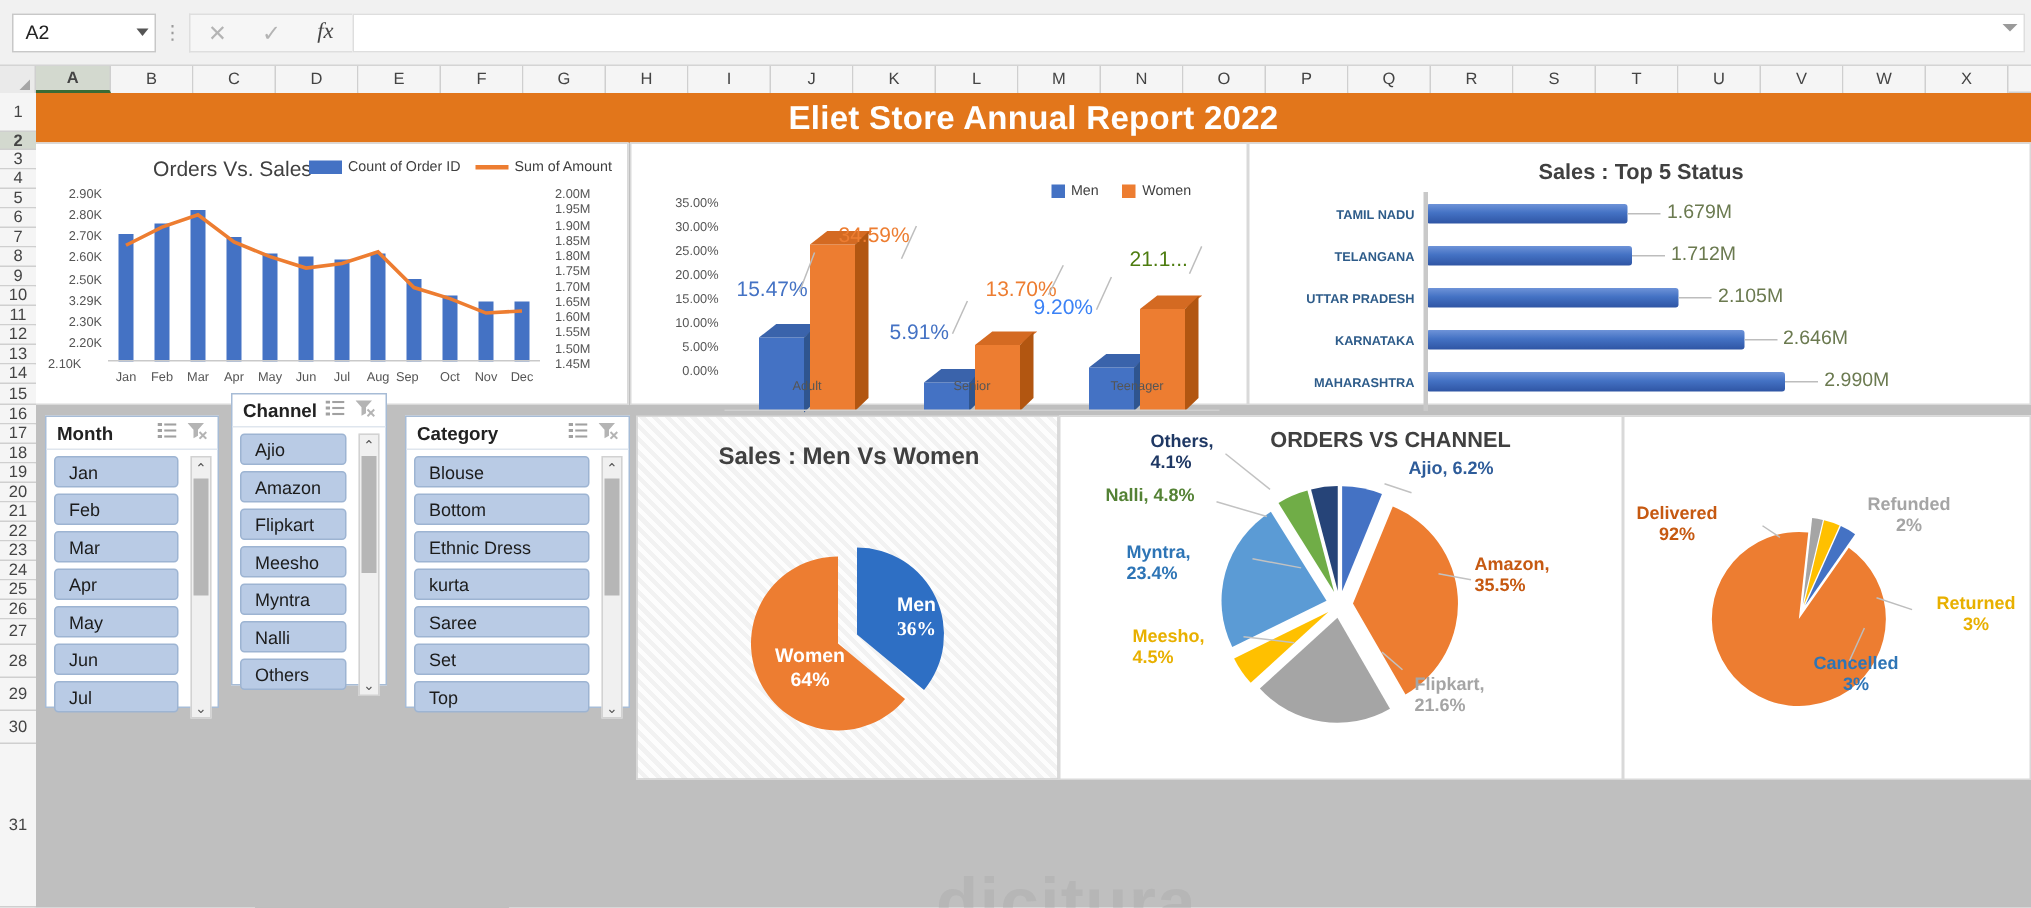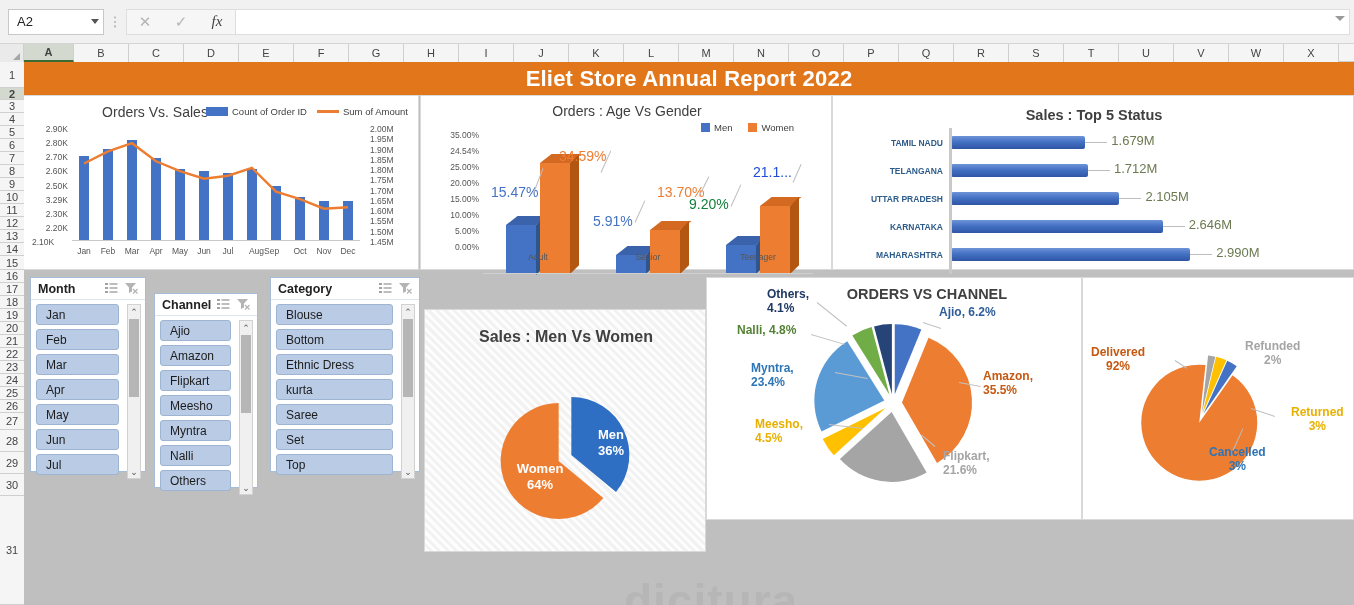--- a/index.html
+++ b/index.html
@@ -56,21 +56,21 @@
 
   
   #title-banner { position:absolute; left:0px; top:0px; width:1330px; height:33px;
                   background:#E2761B; color:#fff; display:flex; align-items:center;
                   justify-content:center; font-size:22px; font-weight:bold;
                   letter-spacing:0.2px; }
 
   
   .panel { position:absolute; background:#fff; border:1px solid #d9d9d9; }
   .panel-hatch { background:
-       repeating-linear-gradient(45deg,#fdfdfd 0 3px,#f2f2f2 3px 6px); margin-top: 32px; }
+       repeating-linear-gradient(45deg,#fdfdfd 0 3px,#f2f2f2 3px 6px); }
 
   .ch-title { text-align:center; color:#404040; font-weight:bold; }
 
   
   .slicer { position:absolute; background:#fff; border:1px solid #a7bcd6; }
   .slicer-head { height:22px; display:flex; align-items:center; padding:0 4px 0 7px;
                  border-bottom:1px solid #dfe6ee; }
   .slicer-head .s-title { flex:1; font-size:12.5px; font-weight:bold; color:#222; }
   .slicer-head .s-icon { width:20px; text-align:center; opacity:.55; }
   .slicer-body { position:relative; padding:4px 4px 4px 5px; }
@@ -260,30 +260,29 @@
         <div class="axis-lbl" style="left: 346px; top: 141px; width: 40px;">1.45M</div>
       </div>
     <div id="c1-xaxis">
         <div class="axis-lbl" style="left: 48px; top: 150px; width: 24px; text-align: center;">Jan</div>
         <div class="axis-lbl" style="left: 72px; top: 150px; width: 24px; text-align: center;">Feb</div>
         <div class="axis-lbl" style="left: 96px; top: 150px; width: 24px; text-align: center;">Mar</div>
         <div class="axis-lbl" style="left: 120px; top: 150px; width: 24px; text-align: center;">Apr</div>
         <div class="axis-lbl" style="left: 144px; top: 150px; width: 24px; text-align: center;">May</div>
         <div class="axis-lbl" style="left: 168px; top: 150px; width: 24px; text-align: center;">Jun</div>
         <div class="axis-lbl" style="left: 192px; top: 150px; width: 24px; text-align: center;">Jul</div>
-        <div class="axis-lbl" style="left: 216px; top: 150px; width: 24px; text-align: right;">Aug</div>
+        <div class="axis-lbl" style="left: 216px; top: 150px; width: 24px; text-align: center;">Aug</div>
         <div class="axis-lbl" style="left: 240px; top: 150px; width: 24px; ">Sep</div>
         <div class="axis-lbl" style="left: 264px; top: 150px; width: 24px; text-align: center;">Oct</div>
         <div class="axis-lbl" style="left: 288px; top: 150px; width: 24px; text-align: center;">Nov</div>
         <div class="axis-lbl" style="left: 312px; top: 150px; width: 24px; text-align: center;">Dec</div>
       </div>
   </div>
 
   <div class="panel" style="left:396px; top:33px; width:412px; height:175px;">
-    <div class="ch-title" style="position:absolute;left:0;top:7px;width:412px;font-size:14px;font-weight:normal;">Orders : Age Vs Gender</div>
 
     <div style="position:absolute;left:280px;top:26px;display:flex;gap:16px;">
       <div class="leg">
         <span class="sw" style="background:#4472C4;"></span>
         <span>Men</span>
       </div>
       <div class="leg">
         <span class="sw" style="background:#ED7D31;"></span>
         <span>Women</span>
       </div>
@@ -317,40 +316,40 @@
         </div>
         <div class="bar3d" style="left: 277px; bottom: 0px; width: 30px; height: 67.616px;">
           <div class="fr" style="height: 100%; background: rgb(237, 125, 49);"></div>
           <div class="tp" style="bottom: 67.616px; background: rgb(212, 106, 34);"></div>
           <div class="sd" style="bottom: 0px; height: 67.616px; background: rgb(178, 86, 17);"></div>
         </div>
         <div style="position: absolute; left: 0px; bottom: 0px; width: 100%; height: 1px; background: rgb(208, 208, 208);"></div>
       </div>
     <div id="c2-yaxis">
         <div class="axis-lbl" style="left: 18px; top: 34px; width: 40px; text-align: right;">35.00%</div>
-        <div class="axis-lbl" style="left: 18px; top: 50px; width: 40px; text-align: right;">24.54%</div>
+        <div class="axis-lbl" style="left: 18px; top: 50px; width: 40px; text-align: right;">30.00%</div>
         <div class="axis-lbl" style="left: 18px; top: 66px; width: 40px; text-align: right;">25.00%</div>
         <div class="axis-lbl" style="left: 18px; top: 82px; width: 40px; text-align: right;">20.00%</div>
         <div class="axis-lbl" style="left: 18px; top: 98px; width: 40px; text-align: right;">15.00%</div>
         <div class="axis-lbl" style="left: 18px; top: 114px; width: 40px; text-align: right;">10.00%</div>
         <div class="axis-lbl" style="left: 18px; top: 130px; width: 40px; text-align: right;">5.00%</div>
         <div class="axis-lbl" style="left: 18px; top: 146px; width: 40px; text-align: right;">0.00%</div>
       </div>
     <div id="c2-xaxis">
         <div class="axis-lbl" style="left: 62px; top: 156px; width: 110px; text-align: center;">Adult</div>
         <div class="axis-lbl" style="left: 172px; top: 156px; width: 110px; text-align: center;">Senior</div>
         <div class="axis-lbl" style="left: 282px; top: 156px; width: 110px; text-align: center;">Teenager</div>
       </div>
     <div id="c2-labels">
         <div style="position: absolute; left: 70px; top: 88px; font-size: 14px; color: rgb(68, 114, 196); white-space: nowrap;">15.47%</div>
         <div style="position: absolute; left: 138px; top: 52px; font-size: 14px; color: rgb(237, 125, 49); white-space: nowrap;">34.59%</div>
         <div style="position: absolute; left: 172px; top: 117px; font-size: 14px; color: rgb(68, 114, 196); white-space: nowrap;">5.91%</div>
         <div style="position: absolute; left: 236px; top: 88px; font-size: 14px; color: rgb(237, 125, 49); white-space: nowrap;">13.70%</div>
-        <div style="position: absolute; left: 268px; top: 100px; font-size: 14px; color: #15803d; white-space: nowrap;">9.20%</div>
-        <div style="position: absolute; left: 332px; top: 68px; font-size: 14px; color: #1d4ed8; white-space: nowrap;">21.1...</div>
+        <div style="position: absolute; left: 268px; top: 100px; font-size: 14px; color: #3b82f6; white-space: nowrap;">9.20%</div>
+        <div style="position: absolute; left: 332px; top: 68px; font-size: 14px; color: #4d7c0f; white-space: nowrap;">21.1...</div>
         <div style="position: absolute; left: 112px; top: 98px; width: 27.8568px; height: 1px; background: rgb(189, 189, 189); transform: rotate(-68.9625deg); transform-origin: left center;"></div>
         <div style="position: absolute; left: 180px; top: 76px; width: 24.1661px; height: 1px; background: rgb(189, 189, 189); transform: rotate(-65.556deg); transform-origin: left center;"></div>
         <div style="position: absolute; left: 214px; top: 126px; width: 24.1661px; height: 1px; background: rgb(189, 189, 189); transform: rotate(-65.556deg); transform-origin: left center;"></div>
         <div style="position: absolute; left: 278px; top: 100px; width: 22.3607px; height: 1px; background: rgb(189, 189, 189); transform: rotate(-63.4349deg); transform-origin: left center;"></div>
         <div style="position: absolute; left: 310px; top: 110px; width: 24.1661px; height: 1px; background: rgb(189, 189, 189); transform: rotate(-65.556deg); transform-origin: left center;"></div>
         <div style="position: absolute; left: 372px; top: 86px; width: 19.6977px; height: 1px; background: rgb(189, 189, 189); transform: rotate(-66.0375deg); transform-origin: left center;"></div>
       </div>
   </div>
 
   <div class="panel" style="left:808px; top:33px; width:522px; height:175px;">
@@ -423,21 +422,21 @@
         <div class="slicer-item" style="width: calc(100% - 22px);">Jun</div>
         <div class="slicer-item" style="width: calc(100% - 22px);">Jul</div>
         <div class="slicer-sb">
           <div class="sb-arrow">⌃</div>
           <div class="sb-thumb" style="top: 14px; height: 78px;"></div>
           <div class="sb-arrow" style="position: absolute; left: 0px; right: 0px; bottom: 0px;">⌄</div>
         </div>
       </div>
   </div>
 
-  <div class="slicer" style="left:130px; top:231px; width:104px; height:195px;">
+  <div class="slicer" style="left:130px; top:200px; width:104px; height:195px;">
     <div class="slicer-head">
       <span class="s-title">Channel</span>
       <span class="s-icon">
         <svg width="13" height="11" viewBox="0 0 13 11">
             <g fill="#555">
           <rect x="0" y="0" width="3" height="2"></rect>
               <rect x="4.5" y="0.3" width="8" height="1.4"></rect>
           <rect x="0" y="4" width="3" height="2"></rect>
               <rect x="4.5" y="4.3" width="8" height="1.4"></rect>
           <rect x="0" y="8" width="3" height="2"></rect>
@@ -517,21 +516,21 @@
   </div>
 
   <div class="panel panel-hatch" style="left:400px; top:215px; width:282px; height:243px;">
     <div class="ch-title" style="position:absolute;left:0;top:18px;width:282px;font-size:16px;">Sales : Men Vs Women</div>
     <div id="c4-body" style="position: absolute; left: 0px; top: 0px; width: 282px; height: 243px;">
         <svg width="282" height="243" style="position: absolute; left: 0px; top: 0px;">
           <path d="M146.33378936726214,145.01954495904448 L146.33378936726214,87.01954495904448 A58,58 0 0 1 191.02355744825792,181.99013636446847 Z" fill="#2E6FC4"></path>
           <path d="M133.66621063273786,150.98045504095552 L178.35597871373363,187.9510464463795 A58,58 0 1 1 133.66621063273786,92.98045504095552 Z" fill="#ED7D31"></path>
         </svg>
         <div class="pie-lbl" style="left: 160px; top: 118px; color: rgb(255, 255, 255); text-align: center; width: 52px; font-size: 13px;">Men</div>
-        <div class="pie-lbl" style="left: 160px; top: 134px; color: rgb(255, 255, 255); text-align: center; width: 52px; font-size: 13px;">36%</div>
+        <div class="pie-lbl" style="left: 160px; top: 134px; color: rgb(255, 255, 255); text-align: center; width: 52px; font-size: 13px; font-family: Liberation Serif, serif;">36%</div>
         <div class="pie-lbl" style="left: 82px; top: 152px; color: rgb(255, 255, 255); text-align: center; width: 66px; font-size: 13px;">Women</div>
         <div class="pie-lbl" style="left: 82px; top: 168px; color: rgb(255, 255, 255); text-align: center; width: 66px; font-size: 13px;">64%</div>
       </div>
   </div>
 
   <div class="panel" style="left:682px; top:215px; width:376px; height:243px;">
     <div class="ch-title" style="position:absolute;left:80px;top:8px;width:280px;font-size:14.5px;">ORDERS VS CHANNEL</div>
     <div id="c5-body" style="position: absolute; left: 0px; top: 0px; width: 376px; height: 243px;">
         <svg width="376" height="243" style="position: absolute; left: 0px; top: 0px;">
           <path d="M187.74022703741977,116.16984655522718 L187.74022703741977,46.16984655522718 A70,70 0 0 1 214.2995609594229,51.40410112124384 Z" fill="#4472C4"></path>
@@ -553,21 +552,21 @@
         <div style="position: absolute; left: 252px; top: 104px; width: 22.3607px; height: 1px; background: rgb(194, 194, 194); transform: rotate(10.3048deg); transform-origin: left center;"></div>
         <div style="position: absolute; left: 228px; top: 168px; width: 18.4391px; height: 1px; background: rgb(194, 194, 194); transform: rotate(-139.399deg); transform-origin: left center;"></div>
         <div style="position: absolute; left: 122px; top: 146px; width: 34.2345px; height: 1px; background: rgb(194, 194, 194); transform: rotate(6.70984deg); transform-origin: left center;"></div>
         <div style="position: absolute; left: 128px; top: 94px; width: 32.5576px; height: 1px; background: rgb(194, 194, 194); transform: rotate(10.6197deg); transform-origin: left center;"></div>
         <div style="position: absolute; left: 104px; top: 56px; width: 35.4401px; height: 1px; background: rgb(194, 194, 194); transform: rotate(16.3895deg); transform-origin: left center;"></div>
         <div style="position: absolute; left: 110px; top: 24px; width: 38.4187px; height: 1px; background: rgb(194, 194, 194); transform: rotate(38.6598deg); transform-origin: left center;"></div>
       </div>
   </div>
 
   <div class="panel" style="left:1058px; top:215px; width:272px; height:243px;">
-    <div id="c6-body" style="position: absolute; left: 0px; top: 0px; width: 272px; height: 243px; margin-top: 10px;">
+    <div id="c6-body" style="position: absolute; left: 0px; top: 0px; width: 272px; height: 243px;">
         <svg width="272" height="243" style="position: absolute; left: 0px; top: 0px;">
           <path d="M116.2407917579765,134.68029767869487 L149.50822506633716,87.16947910993335 A58,58 0 1 1 122.50475438892583,77.01954176830057 Z" fill="#ED7D31"></path>
           <path d="M118.85104749583016,125.07296050758255 L125.1150101267795,67.41220459718826 A58,58 0 0 1 132.29242589849125,68.65195957143754 Z" fill="#A5A5A5"></path>
           <path d="M119.61132847615255,125.26675369942151 L133.05270687881364,68.84575276327651 A58,58 0 0 1 143.38686443896373,72.36378696142967 Z" fill="#FFC000"></path>
           <path d="M120.46970933292116,125.6525253524739 L144.24524529573233,72.74955861448205 A58,58 0 0 1 153.73714264128182,78.14170678371238 Z" fill="#4472C4"></path>
         </svg>
         <div class="pie-lbl" style="left: 8px; top: 58px; color: rgb(198, 89, 17); white-space: nowrap; text-align: center;"><span>Delivered</span><br><span>92%</span></div>
         <div class="pie-lbl" style="left: 162px; top: 52px; color: rgb(165, 165, 165); white-space: nowrap; text-align: center;"><span>Refunded</span><br><span>2%</span></div>
         <div class="pie-lbl" style="left: 208px; top: 118px; color: rgb(232, 176, 0); white-space: nowrap; text-align: center;"><span>Returned</span><br><span>3%</span></div>
         <div class="pie-lbl" style="left: 126px; top: 158px; color: rgb(46, 117, 182); white-space: nowrap; text-align: center;"><span>Cancelled</span><br><span>3%</span></div>

